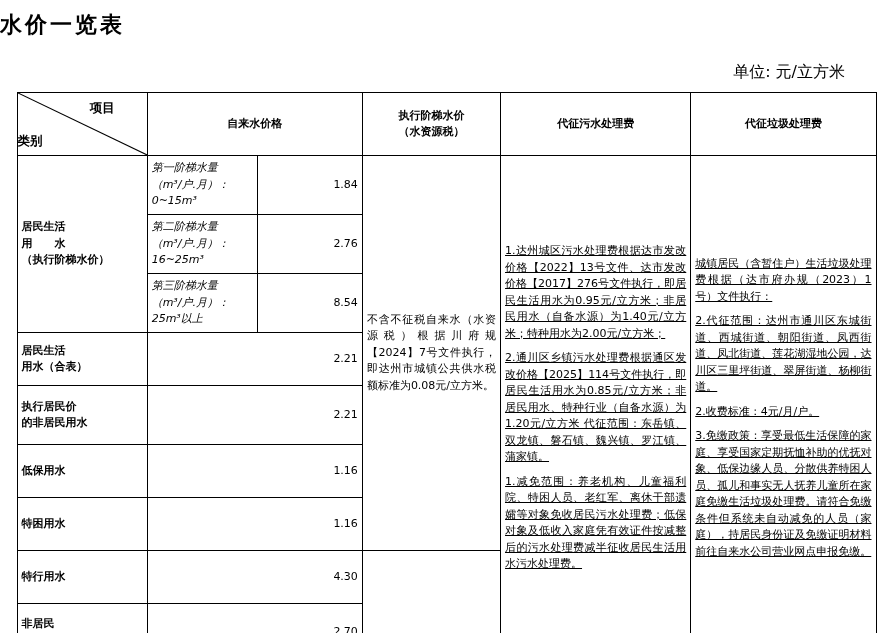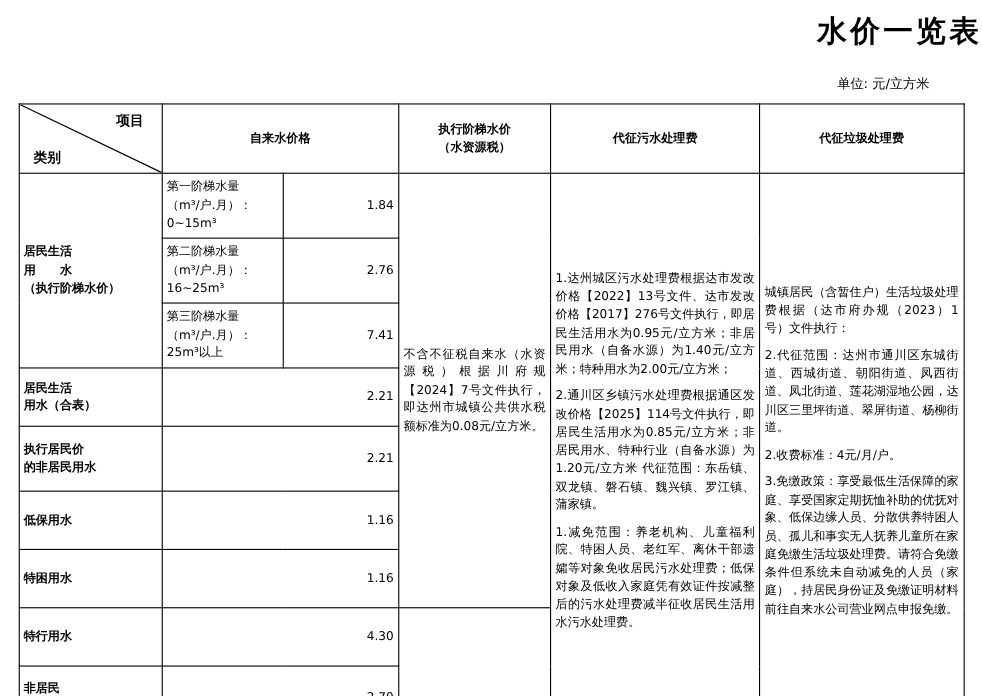--- a/index.html
+++ b/index.html
@@ -9,31 +9,31 @@
   }
   body {
     width: 893px;
     height: 633px;
     font-family: "DejaVu Sans", "Liberation Sans", sans-serif;
     color: #000000;
     position: relative;
     overflow: hidden;
   }
   .page-title {
-    text-align: right;
-    font-size: 27px;
+    text-align: left;
+    font-size: 22px;
     font-weight: bold;
     letter-spacing: 3px;
     margin: 6px 0 0 0;
     padding-top: 4px;
     font-family: Liberation Sans, sans-serif;
   }
   .unit-line {
     text-align: right;
-    font-size: 12px;
+    font-size: 16px;
     padding-right: 48px;
     margin-top: 22px;
   }
   table.price {
     border-collapse: collapse;
     margin: 9px auto 0 auto;
     width: 860px;
     table-layout: fixed;
   }
   table.price td {
@@ -54,55 +54,57 @@
     padding: 0;
   }
   .corner .diag {
     position: absolute;
     left: 0; top: 0;
     width: 100%; height: 100%;
   }
   .corner .item {
     position: absolute;
     top: 6px;
-    right: 16px;
+    right: 32px;
     font-weight: bold;
     font-size: 12.5px;
   }
   .corner .cat {
     position: absolute;
     bottom: 4px;
-    left: 13px;
+    left: 0;
     font-weight: bold;
     font-size: 12.5px;
   }
   .rowlabel {
     font-weight: bold;
     font-size: 12.5px;
     line-height: 1.6;
   }
   .tier-name {
     font-size: 11px;
     line-height: 1.5;
     text-align: left;
     padding-left: 6px;
+    font-style: italic;
   }
   .num {
     text-align: right;
     font-size: 12px;
   }
   .bodytext {
     font-size: 11px;
     line-height: 1.55;
     text-align: justify;
     vertical-align: top;
     padding: 6px 7px;
   }
   .bodytext p {
     margin: 0 0 8px 0;
+    text-decoration: underline;
   }
   .bodytext p:last-child {
     margin-bottom: 0;
   }
   .center-mid {
     text-align: justify;
     vertical-align: middle;
     font-size: 11px;
     line-height: 1.55;
     padding: 6px 7px;
@@ -164,21 +166,21 @@
     <tr>
       <td class="tier-name" style="white-space:pre-line;height:52px">第二阶梯水量
 （m³/户.月）：
 16~25m³</td>
       <td class="num">2.76</td>
     </tr>
     <tr>
       <td class="tier-name" style="white-space:pre-line;height:52px">第三阶梯水量
 （m³/户.月）：
 25m³以上</td>
-      <td class="num">7.41</td>
+      <td class="num">8.54</td>
     </tr>
 
     <tr>
       <td class="rowlabel" style="white-space:pre-line;height:46px">居民生活
 用水（合表）</td>
       <td class="num" colspan="2">2.21</td>
     </tr>
     <tr>
       <td class="rowlabel" style="white-space:pre-line;height:52px">执行居民价
 的非居民用水</td>

